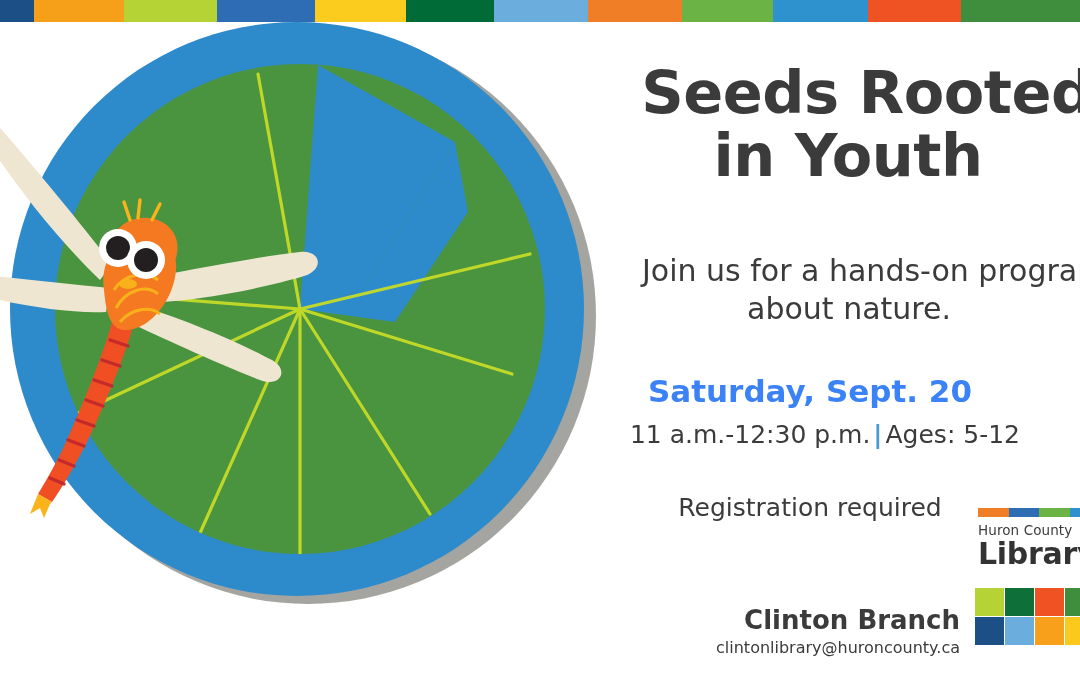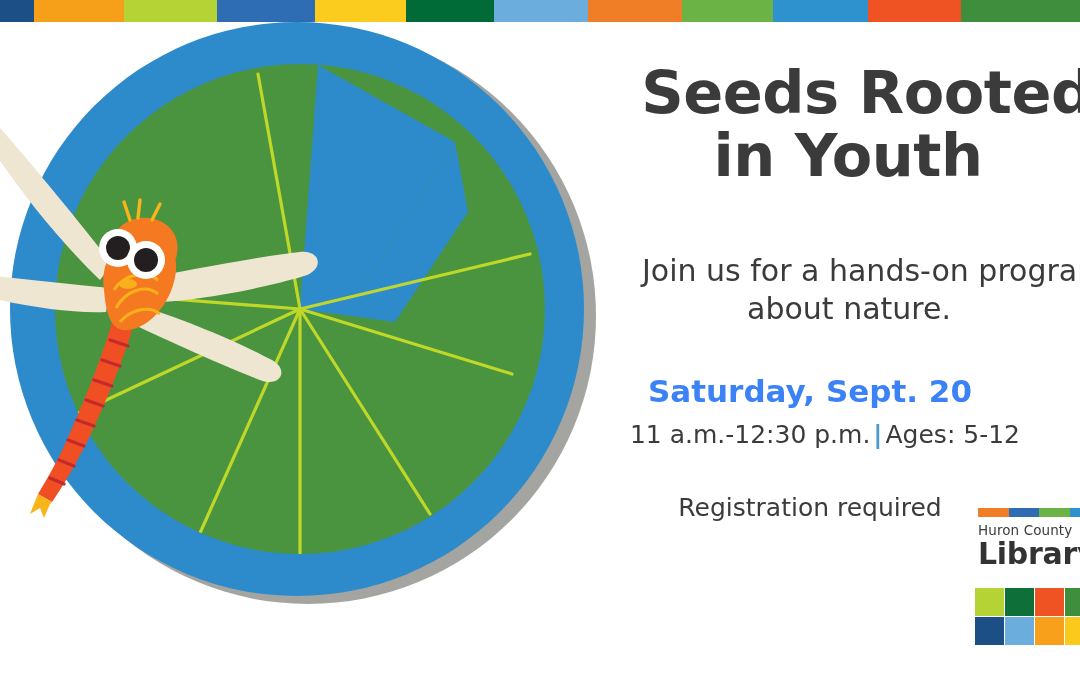--- a/index.html
+++ b/index.html
@@ -349,15 +349,19 @@
         <div class="cell" style="left: 0px; top: 0px; background: rgb(181, 211, 52);"></div>
         <div class="cell" style="left: 30px; top: 0px; background: rgb(14, 112, 56);"></div>
         <div class="cell" style="left: 60px; top: 0px; background: rgb(239, 83, 35);"></div>
         <div class="cell" style="left: 90px; top: 0px; background: rgb(63, 142, 62);"></div>
         <div class="cell" style="left: 0px; top: 29px; background: rgb(27, 79, 134);"></div>
         <div class="cell" style="left: 30px; top: 29px; background: rgb(107, 174, 221);"></div>
         <div class="cell" style="left: 60px; top: 29px; background: rgb(248, 160, 27);"></div>
         <div class="cell" style="left: 90px; top: 29px; background: rgb(251, 200, 28);"></div>
       </div>
 
+    <div id="branch">
+      <div id="branch-name">Clinton Branch</div>
+      <div id="branch-email">clintonlibrary@huroncounty.ca</div>
+    </div>
 
   </div>
 </div>
 
 </body></html>

